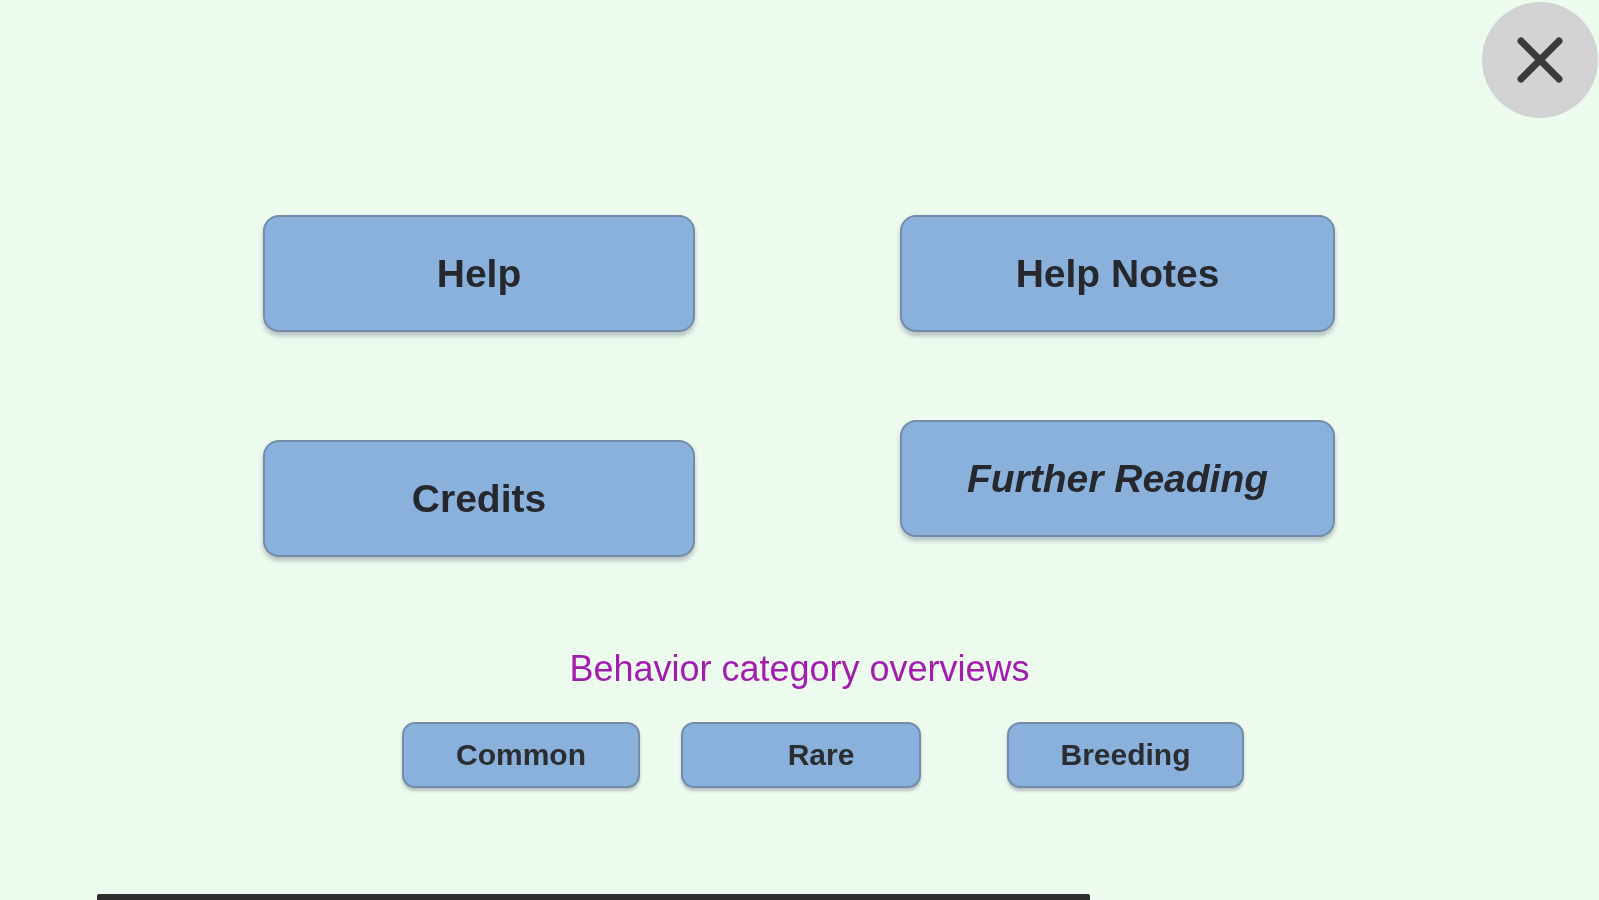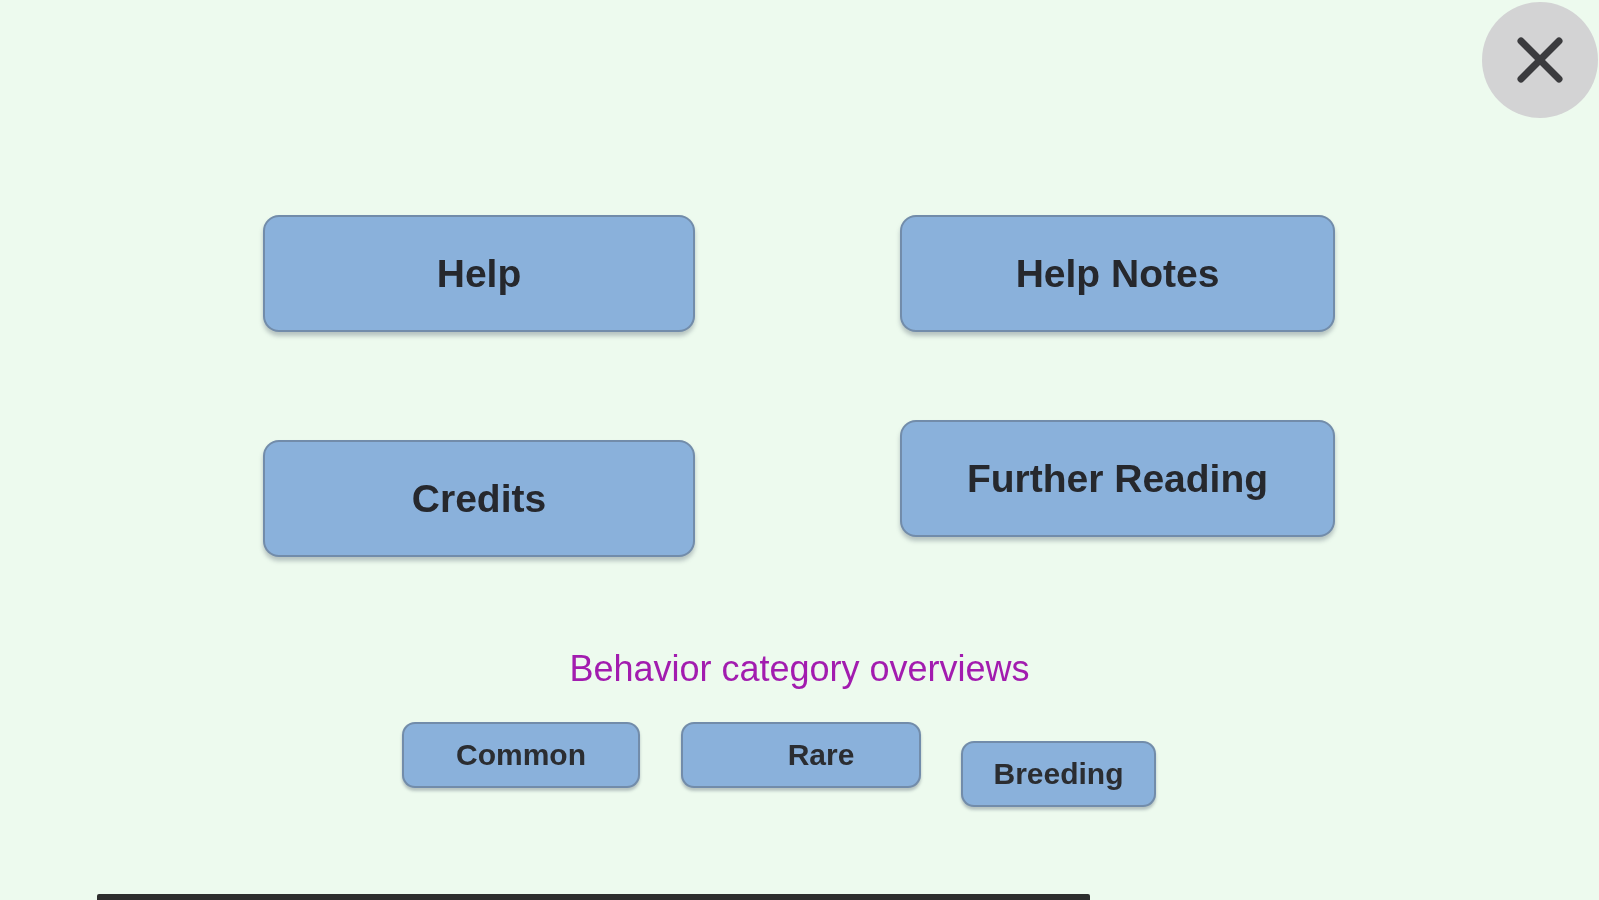--- a/index.html
+++ b/index.html
@@ -45,21 +45,21 @@
     font-family: "Liberation Sans", "DejaVu Sans", sans-serif;
     display: flex;
     align-items: center;
     justify-content: center;
     cursor: pointer;
     padding: 0;
   }
   #btn-help            { left: 263px; top: 215px; width: 432px; height: 117px; }
   #btn-field-notes     { left: 900px; top: 215px; width: 435px; height: 117px; }
   #btn-credits         { left: 263px; top: 420px; width: 432px; height: 117px; margin-top: 20px; }
-  #btn-further-reading { left: 900px; top: 420px; width: 435px; height: 117px; }
+  #btn-further-reading { left: 900px; top: 420px; width: 435px; height: 117px; font-style: italic; }
 
   
   .category-heading {
     position: absolute;
     left: 0;
     right: 0;
     top: 648px;
     text-align: center;
     font-size: 36px;
     font-weight: 400;
@@ -78,21 +78,21 @@
     font-weight: 700;
     font-family: "Liberation Sans", "DejaVu Sans", sans-serif;
     display: flex;
     align-items: center;
     justify-content: center;
     cursor: pointer;
     padding: 0;
   }
   #btn-common   { left: 402px; width: 238px; }
   #btn-rare     { left: 681px; width: 240px; padding-left: 40px; }
-  #btn-breeding { left: 961px; width: 195px; margin-top: 19px; }
+  #btn-breeding { left: 1007px; width: 237px; }
 
   
   .bottom-bar {
     position: absolute;
     left: 97px;
     bottom: 0;
     width: 993px;
     height: 6px;
     background: #2d2d2d;
     border-radius: 2px 2px 0 0;

